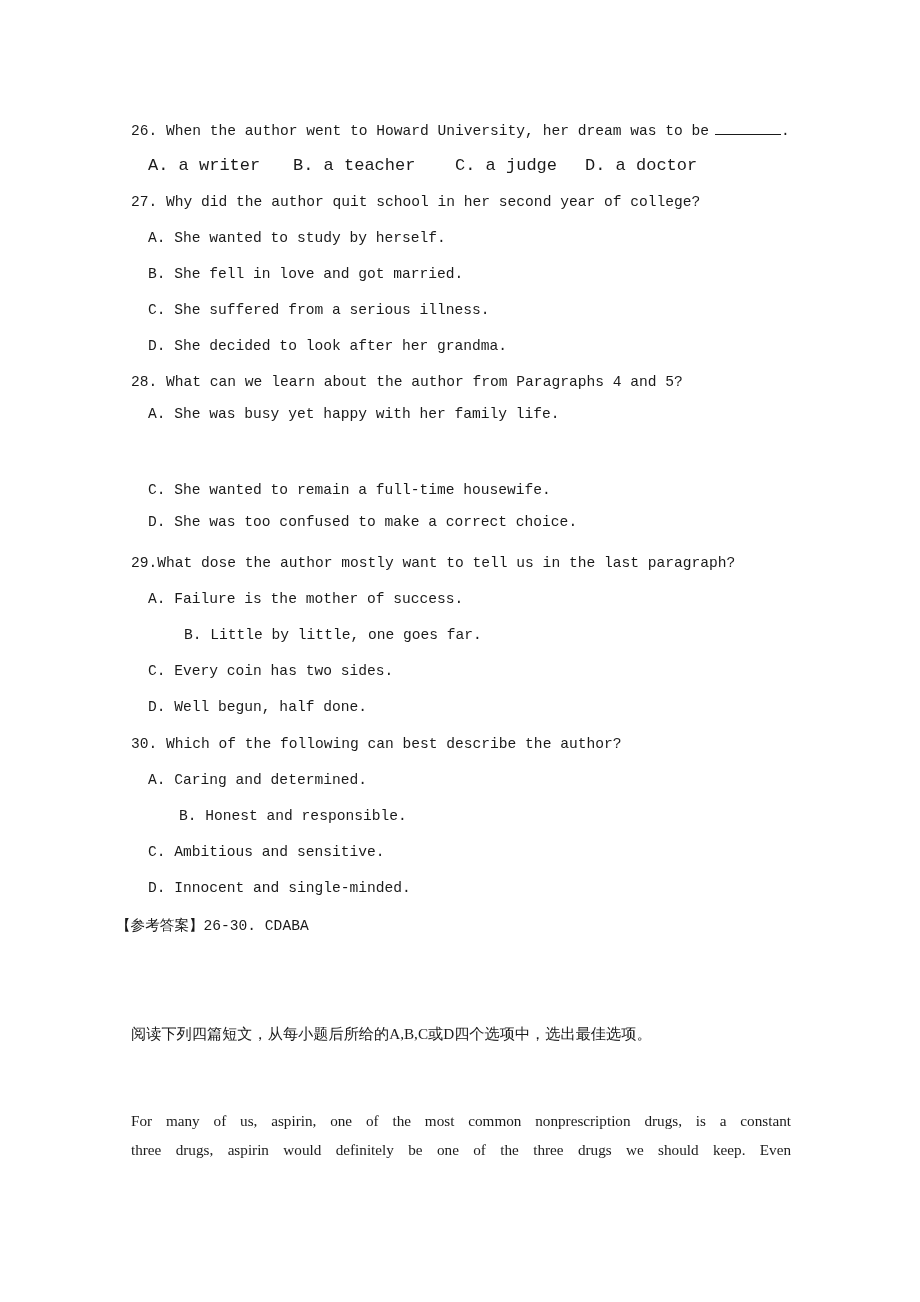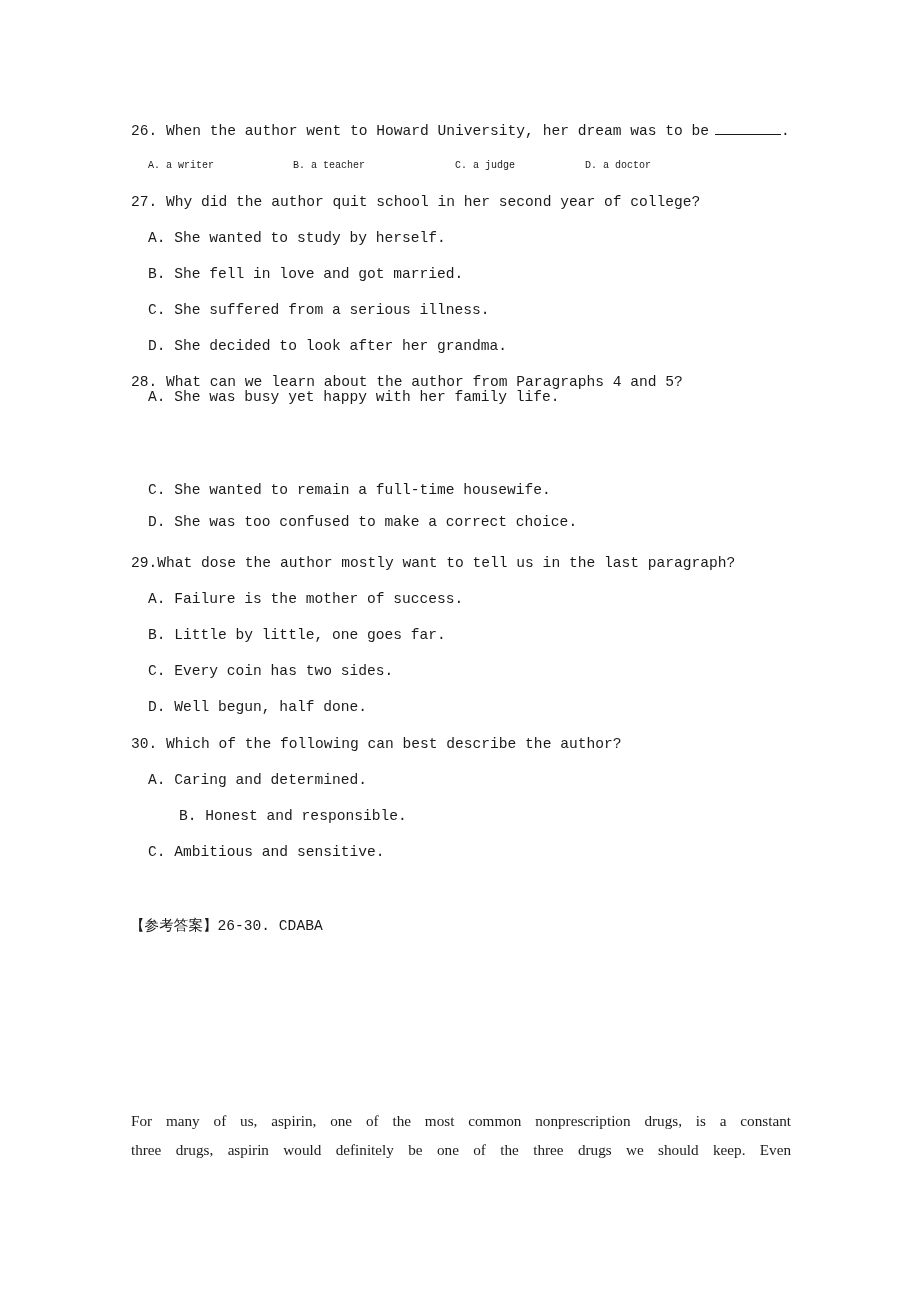--- a/index.html
+++ b/index.html
@@ -32,21 +32,21 @@
       line-height: 20px;
       letter-spacing: 0px;
     }
     .opt {
       left: 148px;
     }
     .opt-row {
       position: absolute;
       left: 148px;
       font-family: "Liberation Mono", "DejaVu Sans Mono", monospace;
-      font-size: 10px;
+      font-size: 17px;
       line-height: 20px;
       white-space: pre;
     }
     .opt-row span { position: absolute; top: 0; white-space: pre; }
     .blank {
       display: inline-block;
       width: 66px;
       border-bottom: 1px solid #1a1a1a;
       height: 14px;
       vertical-align: baseline;
@@ -81,34 +81,36 @@
     <span style="left:437px;"><span style="position:static">D.</span> <span style="position:static">a doctor</span></span>
   </div>
 
   <div class="line" style="top:192px;"><span>27.</span> <span>Why did the author quit school in her second year of college?</span></div>
   <div class="line opt" style="top:228px;"><span>A.</span> <span>She wanted to study by herself.</span></div>
   <div class="line opt" style="top:264px;text-align:center;"><span>B.</span> <span>She fell in love and got married.</span></div>
   <div class="line opt" style="top:336px;"><span>D.</span> <span>She decided to look after her grandma.</span></div>
   <div class="line opt" style="top:300px;"><span>C.</span> <span>She suffered from a serious illness.</span></div>
 
   <div class="line" style="top:372px;"><span>28.</span> <span>What can we learn about the author from Paragraphs 4 and 5?</span></div>
-  <div class="line opt" style="top:387px;"><span>A.</span> <span>She was busy yet happy with her family life.</span></div>
+  <div class="line opt" style="top:404px;"><span>A.</span> <span>She was busy yet happy with her family life.</span></div>
   <div class="line opt" style="top:480px;"><span>C.</span> <span>She wanted to remain a full-time housewife.</span></div>
   <div class="line opt" style="top:512px;"><span>D.</span> <span>She was too confused to make a correct choice.</span></div>
 
   <div class="line" style="top:553px;text-align:right;"><span>29.</span><span>What dose the author mostly want to tell us in the last paragraph?</span></div>
   <div class="line opt" style="top:589px;"><span>A.</span> <span>Failure is the mother of success.</span></div>
-  <div class="line opt" style="top:625px;"><span>B.</span> <span>Little by little, one goes far.</span></div>
+  <div class="line opt" style="top:625px;margin-left:36px;"><span>B.</span> <span>Little by little, one goes far.</span></div>
   <div class="line opt" style="top:661px;"><span>C.</span> <span>Every coin has two sides.</span></div>
   <div class="line opt" style="top:697px;"><span>D.</span> <span>Well begun, half done.</span></div>
 
   <div class="line" style="top:734px;"><span>30.</span> <span>Which of the following can best describe the author?</span></div>
   <div class="line opt" style="top:770px;"><span>A.</span> <span>Caring and determined.</span></div>
   <div class="line opt" style="top:806px;margin-left:31px;"><span>B.</span> <span>Honest and responsible.</span></div>
   <div class="line opt" style="top:842px;"><span>C.</span> <span>Ambitious and sensitive.</span></div>
+  <div class="line opt" style="top:878px;"><span>D.</span> <span>Innocent and single-minded.</span></div>
 
-  <div class="line" style="top:915px; left:130px;"><span style="font-family:'DejaVu Sans', sans-serif; font-size:14.6px;">【参考答案】</span><span>26-30. CDABA</span></div>
+  <div class="line" style="top:915px; left:116px;"><span style="font-family:'DejaVu Sans', sans-serif; font-size:14.6px;">【参考答案】</span><span>26-30. CDABA</span></div>
 
+  <div class="prose" style="top:1024px;">阅读下列四篇短文，从每小题后所给的A,B,C或D四个选项中，选出最佳选项。</div>
 
   <div class="prose justify" style="top:1068px;margin-top:43px;">For many of us, aspirin, one of the most common nonprescription drugs, is a constant</div>
   <div class="prose justify" style="top:1140px;">three drugs, aspirin would definitely be one of the three drugs we should keep. Even</div>
 
 </div>
 
 </body></html>

